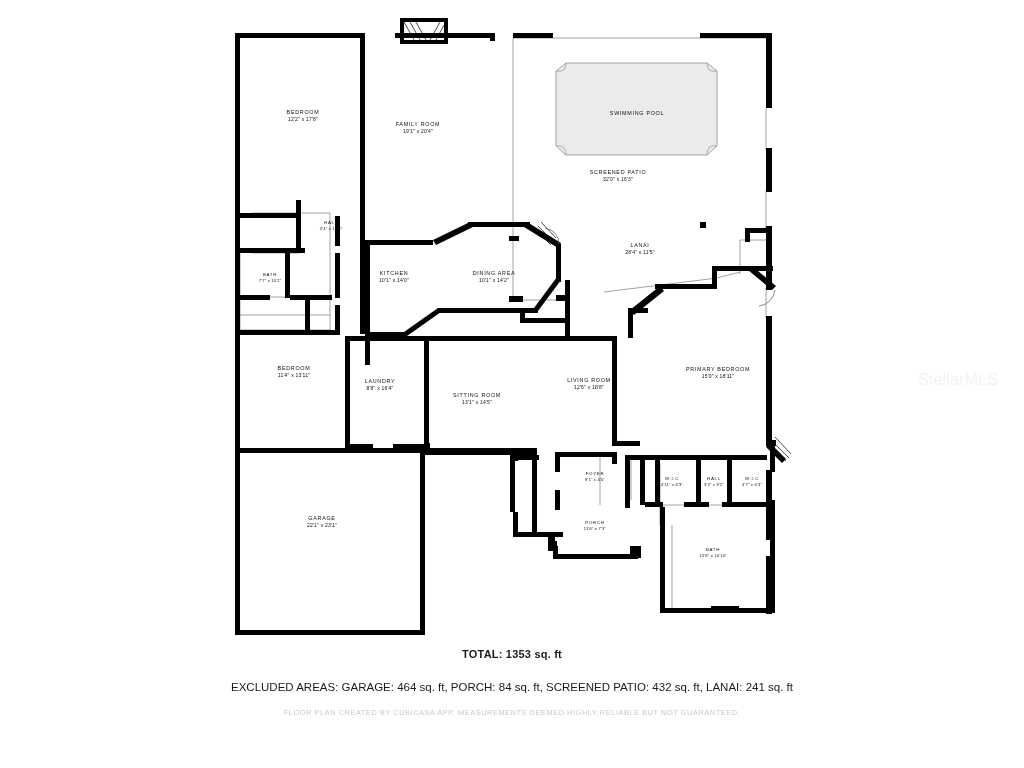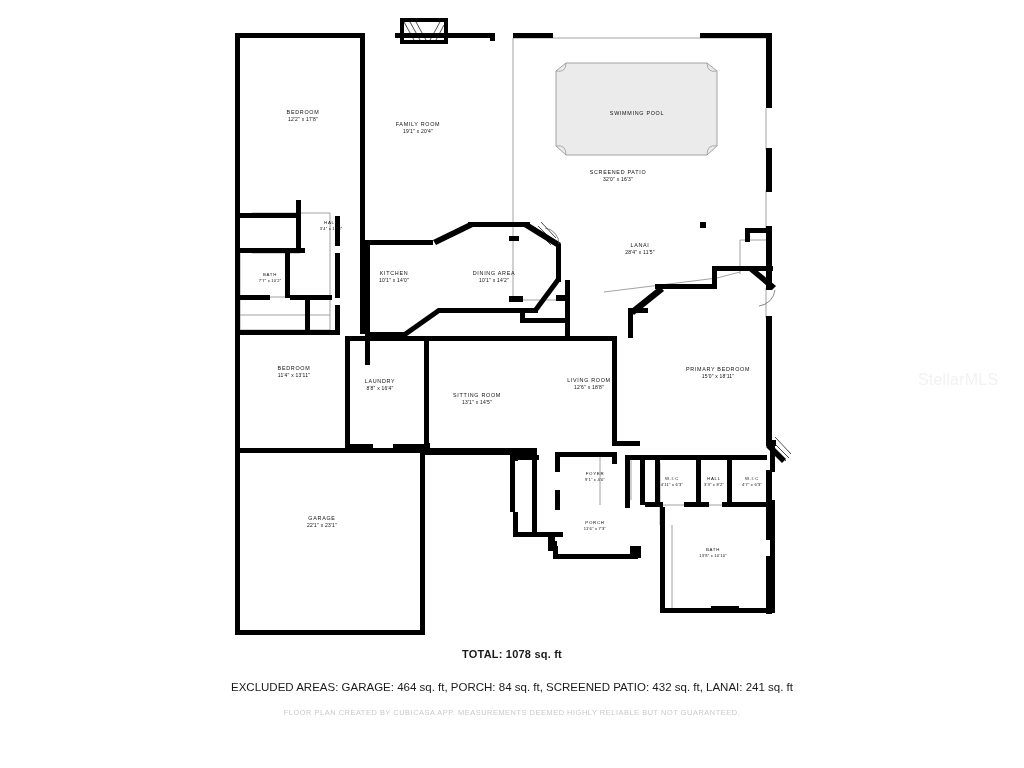--- a/index.html
+++ b/index.html
@@ -389,18 +389,18 @@
     <span class="rl-dim">11'6" x 7'3"</span>
   </div>
   <div class="room-label sm" style="left:713px; top:552px;">
     <span class="rl-name">BATH</span>
     <span class="rl-dim">13'8" x 10'10"</span>
   </div>
 
   <div id="watermark">StellarMLS</div>
 
   <div id="footer-block">
-    <div id="total-area">TOTAL: 1078 sq. ft</div>
+    <div id="total-area">TOTAL: 1353 sq. ft</div>
     <div id="excluded-areas">EXCLUDED AREAS: GARAGE: 464 sq. ft, PORCH: 84 sq. ft, SCREENED PATIO: 432 sq. ft, LANAI: 241 sq. ft</div>
     <div id="disclaimer">FLOOR PLAN CREATED BY CUBICASA APP. MEASUREMENTS DEEMED HIGHLY RELIABLE BUT NOT GUARANTEED.</div>
   </div>
 
 </div>
 
 </body></html>

